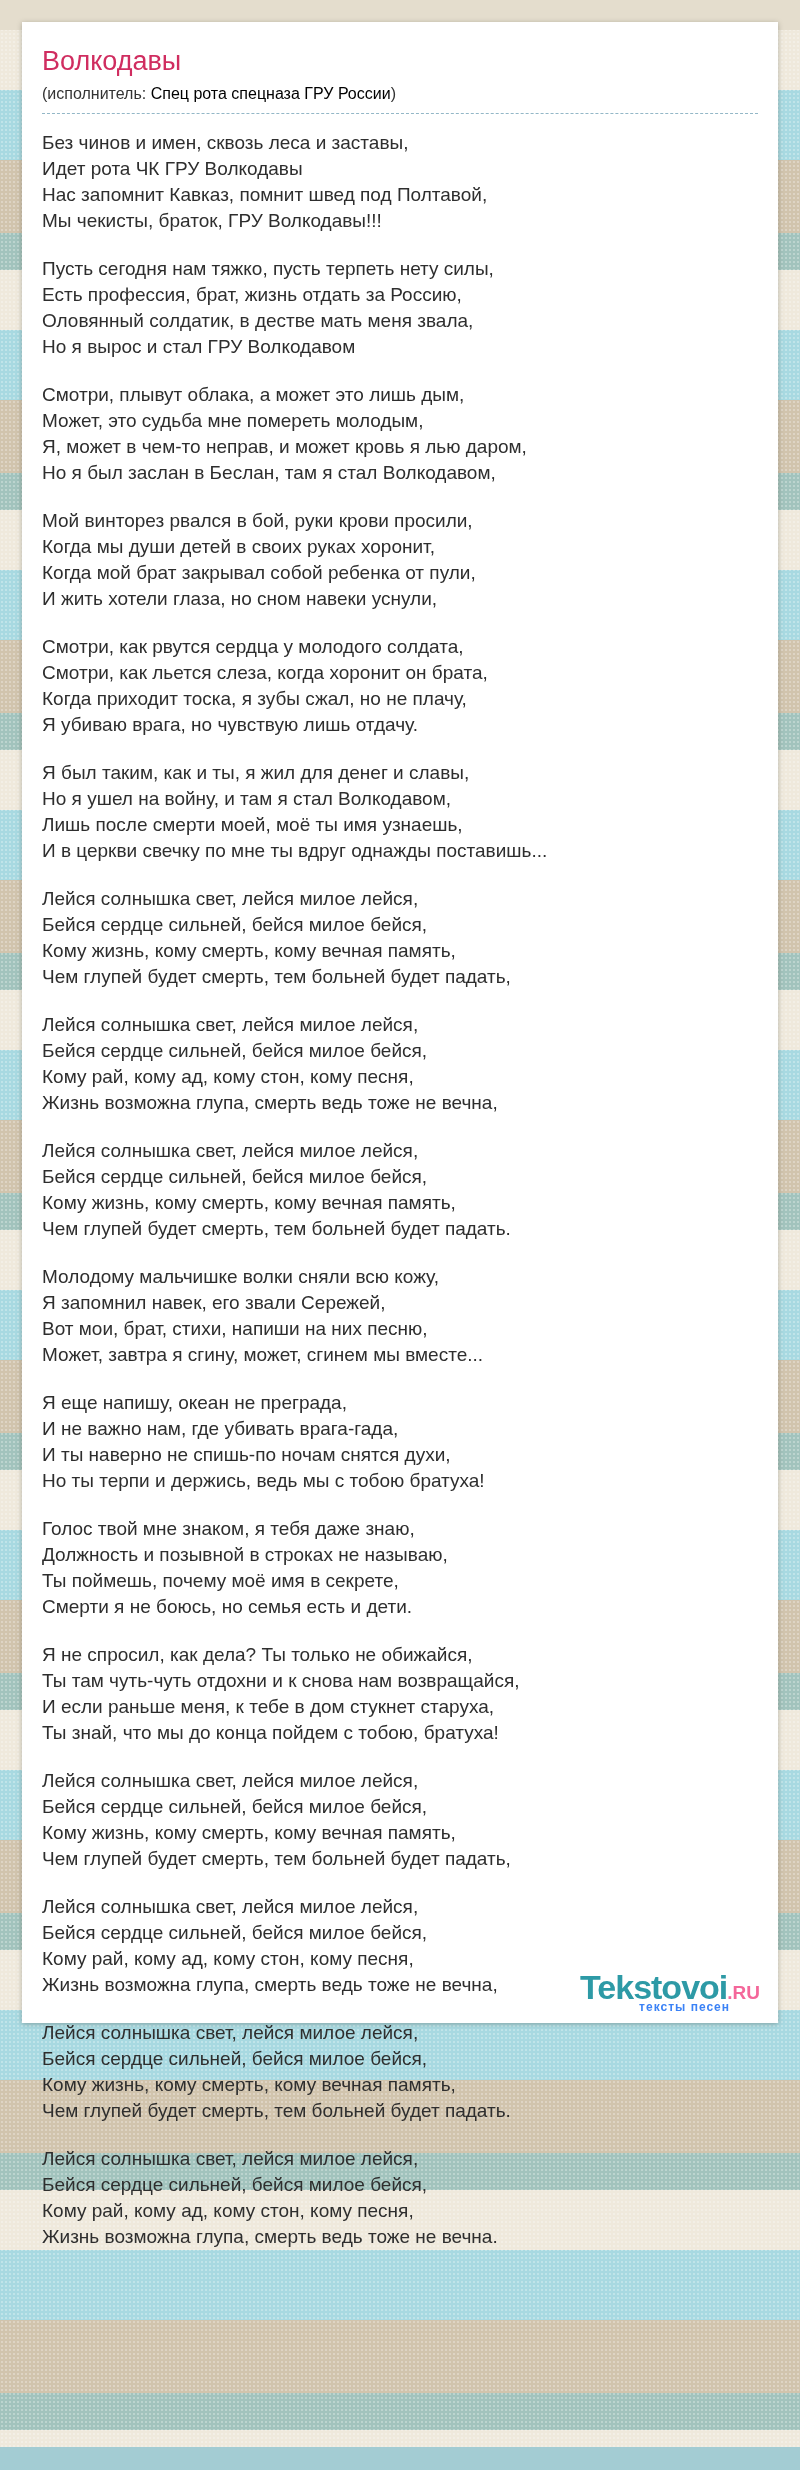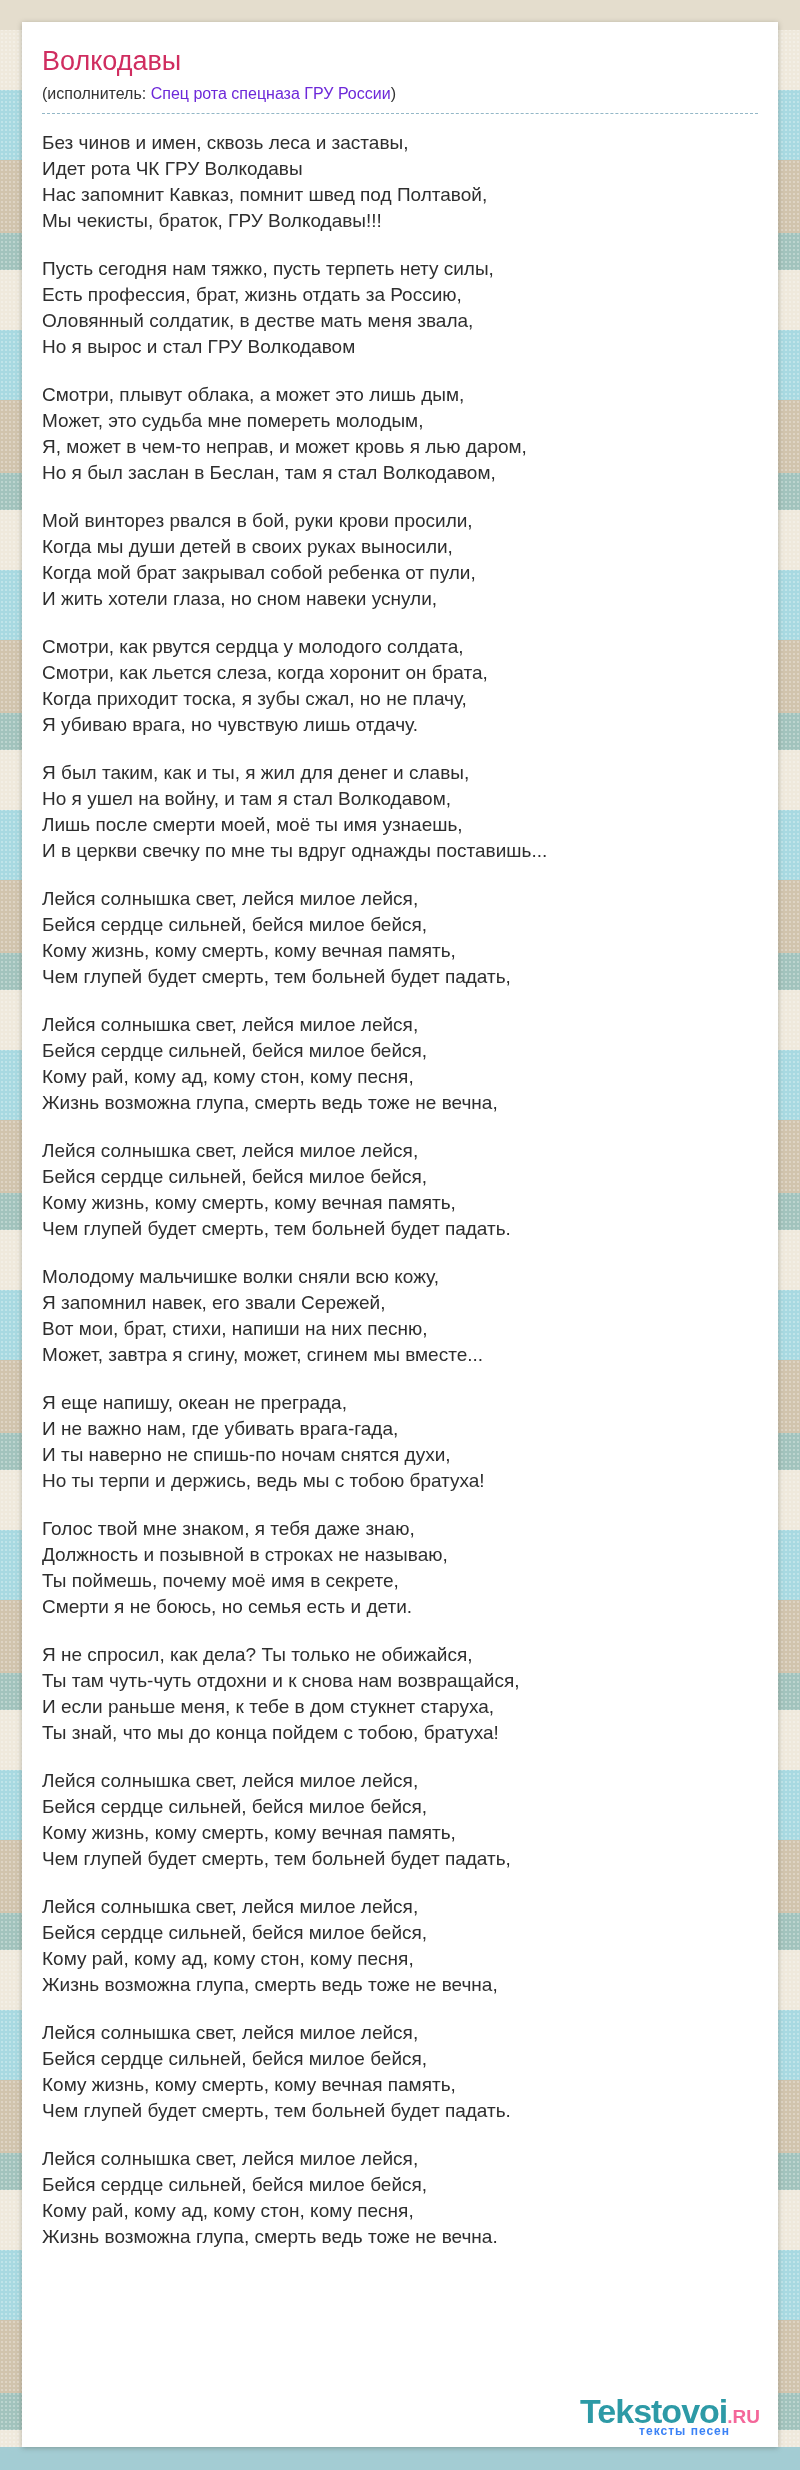--- a/index.html
+++ b/index.html
@@ -30,42 +30,42 @@
     position: absolute;
     left: 0; bottom: 0;
     width: 100%; height: 23px;
     background: #a3ccd3;
   }
   .card {
     position: absolute;
     left: 22px;
     top: 22px;
     width: 756px;
-    height: 2425px;
+    height: 2001px;
     box-sizing: border-box;
     background: #ffffff;
     box-shadow: 0 1px 5px rgba(60,60,50,0.35);
     padding: 22px 20px 20px 20px;
   }
   h1.song-title {
     margin: 2px 0 7px 0;
     font-size: 27px;
     font-weight: 400;
     color: #d02d60;
     line-height: 1.15;
   }
   .artist-line {
     font-size: 16px;
     color: #333333;
     line-height: 20px;
     padding-bottom: 9px;
     border-bottom: 1px dashed #93b7c7;
   }
   .artist-line a {
-    color: #6d28d9;
+    color: #000000;
     text-decoration: none;
     cursor: pointer;
   }
   .lyrics {
     margin-top: 15px;
   }
   .stanza {
     margin: 16px 0 22px 0;
     font-size: 19px;
     line-height: 26px;
@@ -123,21 +123,21 @@
 Мы чекисты, браток, ГРУ Волкодавы!!!</p>
       <p class="stanza">Пусть сегодня нам тяжко, пусть терпеть нету силы,
 Есть профессия, брат, жизнь отдать за Россию,
 Оловянный солдатик, в дестве мать меня звала,
 Но я вырос и стал ГРУ Волкодавом</p>
       <p class="stanza">Смотри, плывут облака, а может это лишь дым,
 Может, это судьба мне помереть молодым,
 Я, может в чем-то неправ, и может кровь я лью даром,
 Но я был заслан в Беслан, там я стал Волкодавом,</p>
       <p class="stanza">Мой винторез рвался в бой, руки крови просили,
-Когда мы души детей в своих руках выносили,
+Когда мы души детей в своих руках хоронит,
 Когда мой брат закрывал собой ребенка от пули,
 И жить хотели глаза, но сном навеки уснули,</p>
       <p class="stanza">Смотри, как рвутся сердца у молодого солдата,
 Смотри, как льется слеза, когда хоронит он брата,
 Когда приходит тоска, я зубы сжал, но не плачу,
 Я убиваю врага, но чувствую лишь отдачу.</p>
       <p class="stanza">Я был таким, как и ты, я жил для денег и славы,
 Но я ушел на войну, и там я стал Волкодавом,
 Лишь после смерти моей, моё ты имя узнаешь,
 И в церкви свечку по мне ты вдруг однажды поставишь...</p>

